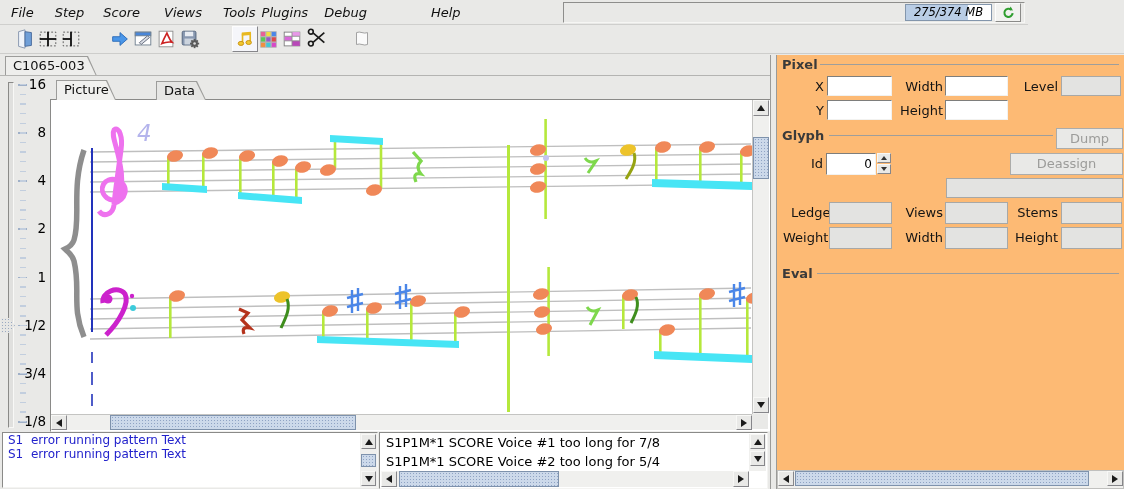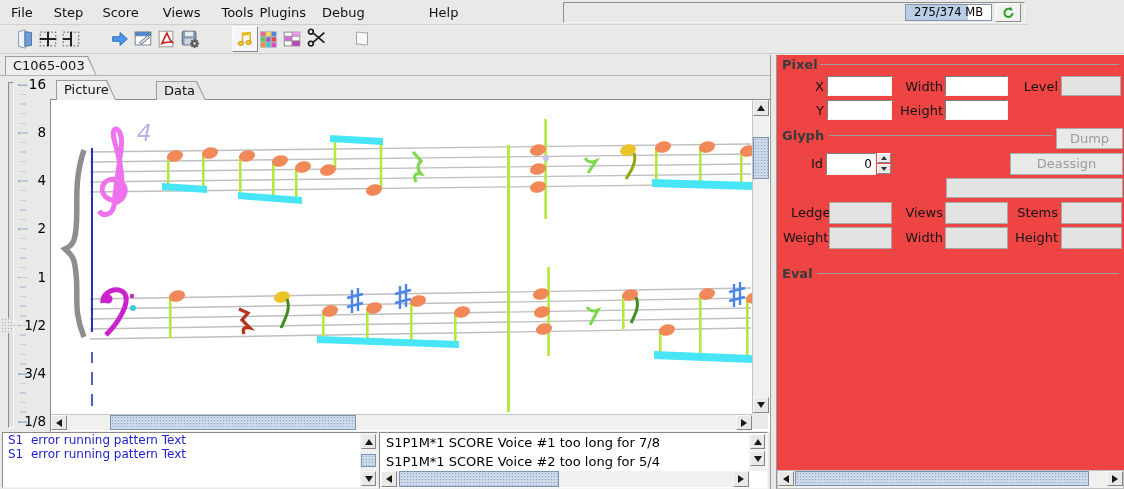--- a/index.html
+++ b/index.html
@@ -1,21 +1,21 @@
 <!DOCTYPE html>
 <html><head>
 <meta charset="utf-8">
 <style>
   html,body{margin:0;padding:0;}
   #app{position:relative;width:1124px;height:489px;background:#e9e9e7;overflow:hidden;
        font-family:"DejaVu Sans","Liberation Sans",sans-serif;font-size:13px;color:#111;}
   .abs{position:absolute;}
   
   #menubar{position:absolute;left:0;top:0;width:1028px;height:24px;background:#e9e9e7;
-           border-bottom:1px solid #cfcfcd;display:flex;align-items:center;}
+           border-bottom:1px solid #cfcfcd;display:flex;align-items:center;font-style:italic;}
   .menu-item{padding:2px 3px;white-space:nowrap;cursor:default;}
   .mstrip{position:absolute;left:563px;top:2px;right:3px;height:19px;
           border:1px solid;border-color:#8e8e8c #f6f6f4 #f6f6f4 #8e8e8c;}
   .memory{position:absolute;right:32px;top:1px;width:85px;height:15px;background:#fff;
           border:1px solid #8396ac;overflow:hidden;}
   .memory .fill{position:absolute;left:0;top:0;bottom:0;width:73.5%;background:#b9cde5;}
   .memory .mtext{position:absolute;inset:0;text-align:center;font-size:11.5px;line-height:15px;color:#000;}
   .refresh-btn{position:absolute;right:3px;top:0;width:24px;height:17px;background:#f2f2f0;
           border:1px solid;border-color:#fdfdfd #8a8a88 #8a8a88 #fdfdfd;display:flex;align-items:center;justify-content:center;}
   
@@ -56,21 +56,21 @@
   .tri.left{border-top:4px solid transparent;border-bottom:4px solid transparent;border-right:6px solid #1a1a1a;}
   .tri.right{border-top:4px solid transparent;border-bottom:4px solid transparent;border-left:6px solid #1a1a1a;}
   
   .vsplit{position:absolute;left:770px;top:55px;width:7px;height:434px;background:#e9e9e7;
           border-left:1px solid #9a9a98;border-right:1px solid #9a9a98;box-sizing:border-box;}
   
   .panel-white{position:absolute;background:#fff;border:1px solid;border-color:#8a8a88 #f4f4f2 #f4f4f2 #8a8a88;box-sizing:border-box;}
   .msgline{padding:0 0 0 5px;font-size:12px;line-height:13.5px;color:#2222cc;white-space:pre;}
   .issueline{padding:0 0 0 6px;font-size:13px;line-height:18.5px;color:#000;white-space:pre;}
   
-  #inspector{position:absolute;left:777px;top:55px;width:347px;height:434px;background:#ef4444;}
+  #inspector{position:absolute;left:777px;top:55px;width:347px;height:434px;background:#fdba74;}
   .gtitle{position:absolute;font-weight:bold;font-size:13px;color:#3a3a3a;}
   .sep{position:absolute;height:1px;background:#9e9e9c;}
   .lbl{position:absolute;font-size:13px;color:#141414;text-align:right;}
   .field{position:absolute;background:#fff;border:1px solid;border-color:#7e7e7c #f2f2f0 #f2f2f0 #7e7e7c;
          box-sizing:border-box;font:12px "DejaVu Sans",sans-serif;padding:0 3px;outline:none;}
   .field.off{background:#e3e3e1;border:1px solid #a8a8a6;}
   .gbtn{position:absolute;font-size:13px;color:#9c9c9a;background:#e9e9e7;border:1px solid #acacaa;
         text-align:center;box-sizing:border-box;padding-top:2px;}
   .spinbtn{position:absolute;left:51px;width:14px;height:10px;background:#e9e9e7;
         border:1px solid;border-color:#f8f8f6 #86868a #86868a #f8f8f6;box-sizing:border-box;

